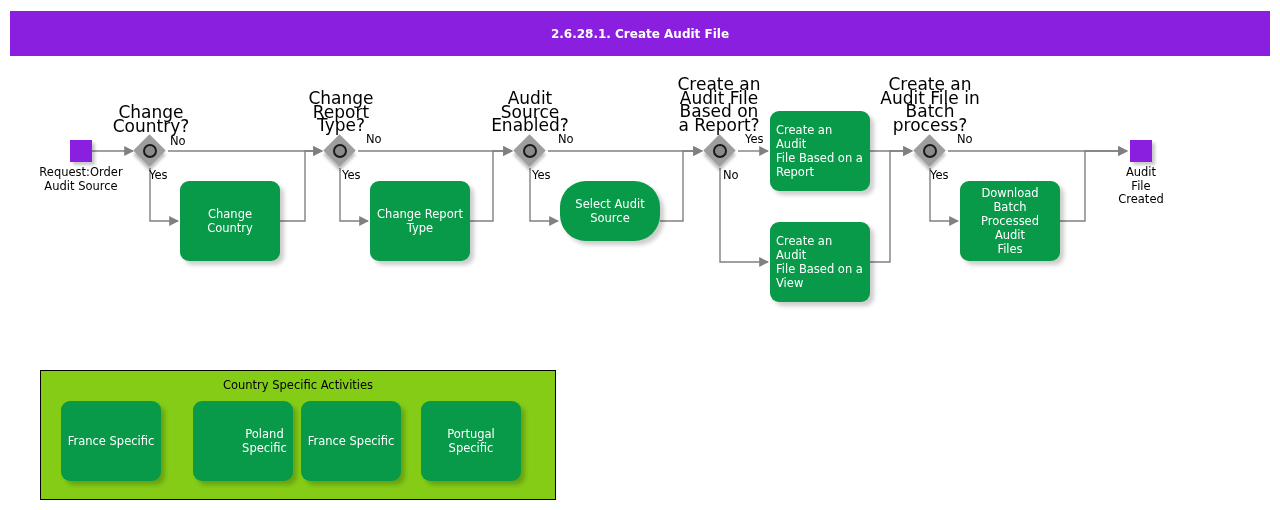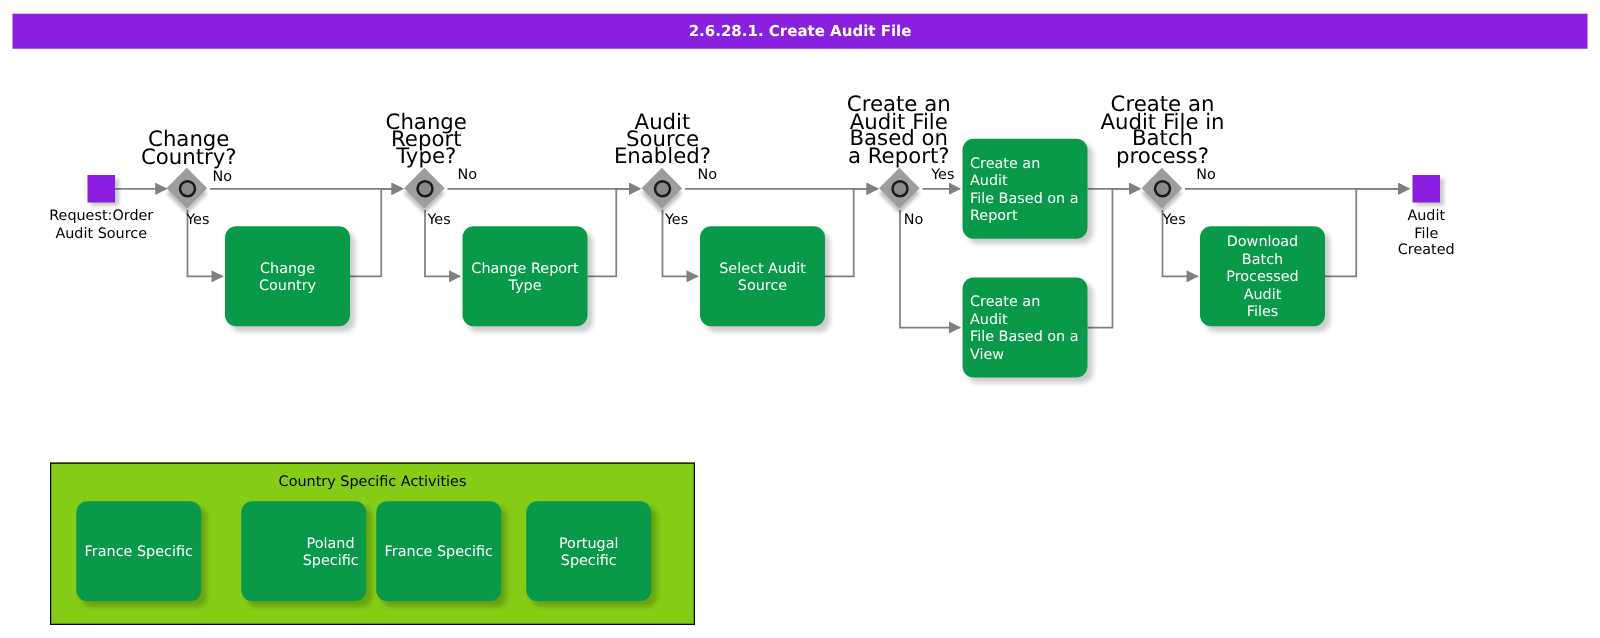--- a/index.html
+++ b/index.html
@@ -16,21 +16,21 @@
     font-family: "DejaVu Sans", sans-serif;
     color: #000000;
   }
 
   
   .title-bar {
     position: absolute;
     left: 10px;
     top: 11px;
     width: 1260px;
-    height: 28px;
+    height: 45px;
     background: #8A1FE0;
     display: flex;
     align-items: center;
     justify-content: center;
   }
   .title-bar .title-text {
     color: #ffffff;
     font-size: 12px;
     font-weight: bold;
     font-family: "DejaVu Sans", sans-serif;
@@ -254,21 +254,21 @@
   <div class="gateway" style="left:514px; top:135px;">
     <div class="diamond"></div>
     <div class="ring"></div>
   </div>
   <div class="gateway-label" style="left: 530px; top: 92px; white-space: pre-line;">Audit
 Source
 Enabled?</div>
   <div class="edge-label" style="left:558px; top:133px;">No</div>
   <div class="edge-label" style="left:532px; top:169px;">Yes</div>
 
-  <div class="node task" style="left:560px; top:181px; width:100px; height:80px; white-space:pre-line;">Select Audit
+  <div class="node task" style="left:560px; top:181px; width:100px; height:60px; white-space:pre-line;border-radius:26px;">Select Audit
 Source</div>
 
   <div class="gateway" style="left:704px; top:135px;">
     <div class="diamond"></div>
     <div class="ring"></div>
   </div>
   <div class="gateway-label" style="left: 719px; top: 78px; white-space: pre-line;">Create an
 Audit File
 Based on
 a Report?</div>

